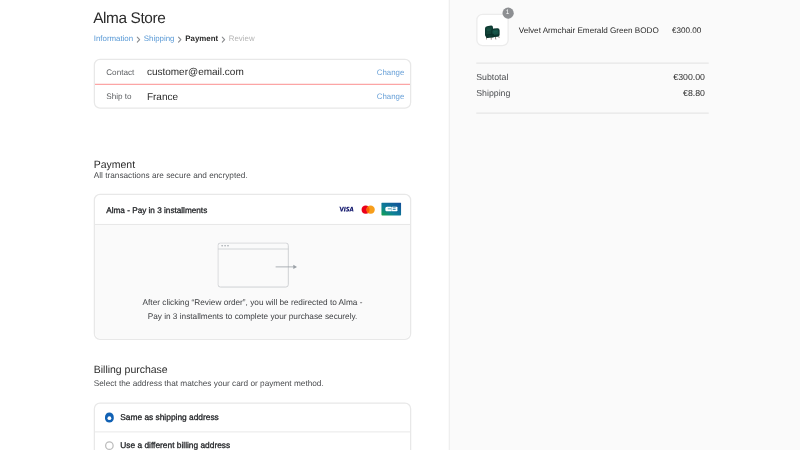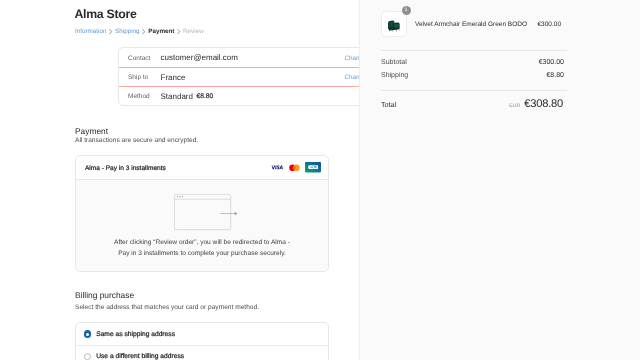--- a/index.html
+++ b/index.html
@@ -11,37 +11,37 @@
     -webkit-font-smoothing: antialiased;
     text-rendering: geometricPrecision;
   }
   .page { display:flex; width:640px; height:360px; position:relative; transform: translateZ(0); will-change: transform; }
   .left { width:359px; height:360px; background:#ffffff; position:relative; }
   .right { width:281px; height:360px; background:#fafafa; border-left:1px solid #efefef; position:relative; }
 
   
   .store-title {
     position:absolute; left:74.5px; top:7px;
-    font-size:12.3px; font-weight:700; color:#2b2b2b; letter-spacing:-0.3px;
+    font-size:12.3px; font-weight:400; color:#2b2b2b; letter-spacing:-0.3px;
   }
   .breadcrumb {
     position:absolute; left:75px; top:28px;
     display:flex; align-items:center; gap:2.5px;
     font-size:6.3px; line-height:8px;
   }
   .crumb { color:#5a9ad6; white-space:nowrap; }
   .crumb.current { color:#2b2b2b; font-weight:700; }
   .crumb.future { color:#b5b5b5; }
   .crumb-sep { display:flex; align-items:center; line-height:0; }
 
   .card {
     position:absolute; left:75px; width:254px;
     border:1px solid #e8e8e8; border-radius:5px; background:#fff;
   }
-  .summary-card { top:47px;margin-left:43px; }
+  .summary-card { top:47px; }
   .srow { display:flex; align-items:center; height:19.1px; padding:0 9px; }
   .srow + .srow { border-top:1px solid #fca5a5; }
   .srow .lbl { width:32.5px; flex:none; font-size:6.5px; color:#5c5f62; position:relative; top:0.5px; }
   .srow .val { font-size:8px; color:#2b2b2b; }
   .srow .extra { font-size:6.7px; color:#212326; font-weight:400; -webkit-text-stroke:0.2px #212326; margin-left:3.5px; }
   .srow .chg { margin-left:auto; font-size:6.3px; color:#6ba2d8; margin-right:-4.5px; position:relative; top:0.5px; }
 
   .sec-h { position:absolute; left:75px; font-size:8.4px; color:#2b2b2b; font-weight:400; }
   .sec-s { position:absolute; left:75px; font-size:6.6px; color:#4a4c4f; }
 
@@ -112,25 +112,20 @@
     <div class="card summary-card">
       <div class="srow">
         <span class="lbl">Contact</span>
         <span class="val">customer@email.com</span>
         <span class="chg">Change</span>
       </div>
       <div class="srow">
         <span class="lbl">Ship to</span>
         <span class="val">France</span>
         <span class="chg">Change</span>
-      </div>
-      <div class="srow">
-        <span class="lbl">Method</span>
-        <span class="val">Standard</span>
-        <span class="extra">€8.80</span>
       </div>
     </div>
 
     <div class="sec-h" style="top:126px">Payment</div>
     <div class="sec-s" style="top:137px">All transactions are secure and encrypted.</div>
 
     <div class="card pay-card">
       <div class="pay-head">
         <span class="t">Alma - Pay in 3 installments</span>
         <span class="brands">
@@ -237,19 +232,14 @@
       <span class="l">Subtotal</span>
       <span class="v">€300.00</span>
     </div>
     <div class="sumline" style="top:71.5px">
       <span class="l">Shipping</span>
       <span class="v">€8.80</span>
     </div>
 
     <div class="hr" style="top:90px"></div>
 
-    <div class="totline" style="top:98px">
-      <span class="l">Total</span>
-      <span class="c">EUR</span>
-      <span class="v">€308.80</span>
-    </div>
   </div>
 </div>
 
 </body></html>

